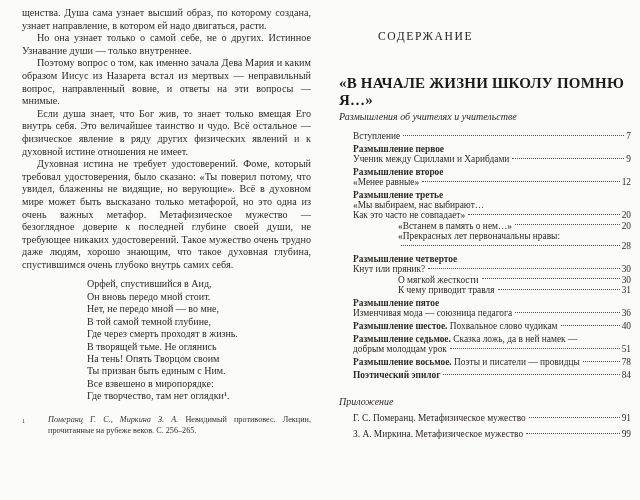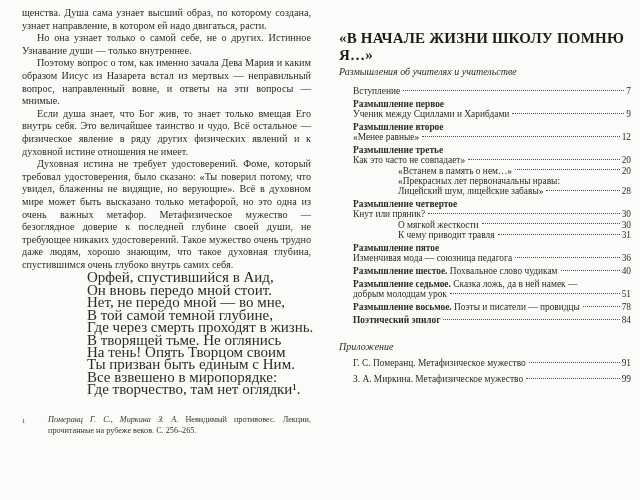--- a/index.html
+++ b/index.html
@@ -5,21 +5,21 @@
   html,body{margin:0;padding:0;}
   body{
     width:640px;height:500px;overflow:hidden;position:relative;
     background:#fbfbf9;color:#2e2a26;
     font-family:"Liberation Serif","DejaVu Serif",serif;
   }
   
   .page-left{position:absolute;left:22px;top:7px;width:289px;height:465px;}
   .para{margin:0;text-align:justify;font-size:10.2px;line-height:12.6px;hyphens:auto;}
   .para.ind{text-indent:15px;}
-  .poem{margin-left:65px;font-size:15px;line-height:12.4px;}
+  .poem{margin-top:7px;margin-left:65px;font-size:10px;line-height:12.4px;}
   .poem div{white-space:nowrap;}
   .footnote{position:absolute;left:0;top:408px;width:100%;display:flex;
     font-size:8.2px;line-height:10.6px;color:#37332e;}
   .fn-mark{width:26px;font-size:6.4px;padding-top:1px;}
   .fn-body{flex:1;text-align:justify;}
   .fn-authors{font-style:italic;}
   
   .page-right{position:absolute;left:339px;top:30px;width:292px;}
   .toc-title{margin-left:39px;font-size:11.6px;letter-spacing:1.6px;margin-bottom:32px;color:#26221e;}
   .toc-part-title{font-weight:bold;font-size:15px;letter-spacing:.2px;color:#1f1c18;}
@@ -61,20 +61,21 @@
       <div>Все взвешено в миропорядке:</div>
       <div>Где творчество, там нет оглядки¹.</div>
     </div>
   <div class="footnote">
     <span class="fn-mark">1</span>
     <span class="fn-body"><i class="fn-authors">Померанц Г. С., Миркина З. А.</i> <span>Невидимый противовес. Лекции, прочитанные на рубеже веков. С. 256–265.</span></span>
   </div>
 </div>
 
 <div class="page-right">
+  <div class="toc-title">СОДЕРЖАНИЕ</div>
   <div class="toc-part-title">«В НАЧАЛЕ ЖИЗНИ ШКОЛУ ПОМНЮ Я…»</div>
   <div class="toc-part-subtitle">Размышления об учителях и учительстве</div>
   <div class="toc-list">
       <div class="toc-item">
         <div class="toc-row">
           <span class="toc-text">Вступление</span>
           <span class="leader"></span>
           <span class="toc-page">7</span>
         </div>
       </div>
@@ -90,38 +91,40 @@
         <div class="toc-head">Размышление второе</div>
         <div class="toc-row">
           <span class="toc-text">«Менее равные»</span>
           <span class="leader"></span>
           <span class="toc-page">12</span>
         </div>
       </div>
       <div class="toc-item">
         <div class="toc-head">Размышление третье</div>
         <div class="toc-row">
+          <span class="toc-text">«Мы выбираем, нас выбирают…</span>
+        </div>
+        <div class="toc-row">
           <span class="toc-text">Как это часто не совпадает»</span>
           <span class="leader"></span>
           <span class="toc-page">20</span>
         </div>
       </div>
       <div class="toc-item sub">
         <div class="toc-row">
           <span class="toc-text">«Встанем в память о нем…»</span>
           <span class="leader"></span>
           <span class="toc-page">20</span>
         </div>
       </div>
       <div class="toc-item sub">
         <div class="toc-row">
           <span class="toc-text">«Прекрасных лет первоначальны нравы:</span>
         </div>
         <div class="toc-row">
-          <span class="toc-text">Лицейский шум, лицейские забавы»</span>
           <span class="leader"></span>
           <span class="toc-page">28</span>
         </div>
       </div>
       <div class="toc-item">
         <div class="toc-head">Размышление четвертое</div>
         <div class="toc-row">
           <span class="toc-text">Кнут или пряник?</span>
           <span class="leader"></span>
           <span class="toc-page">30</span>

